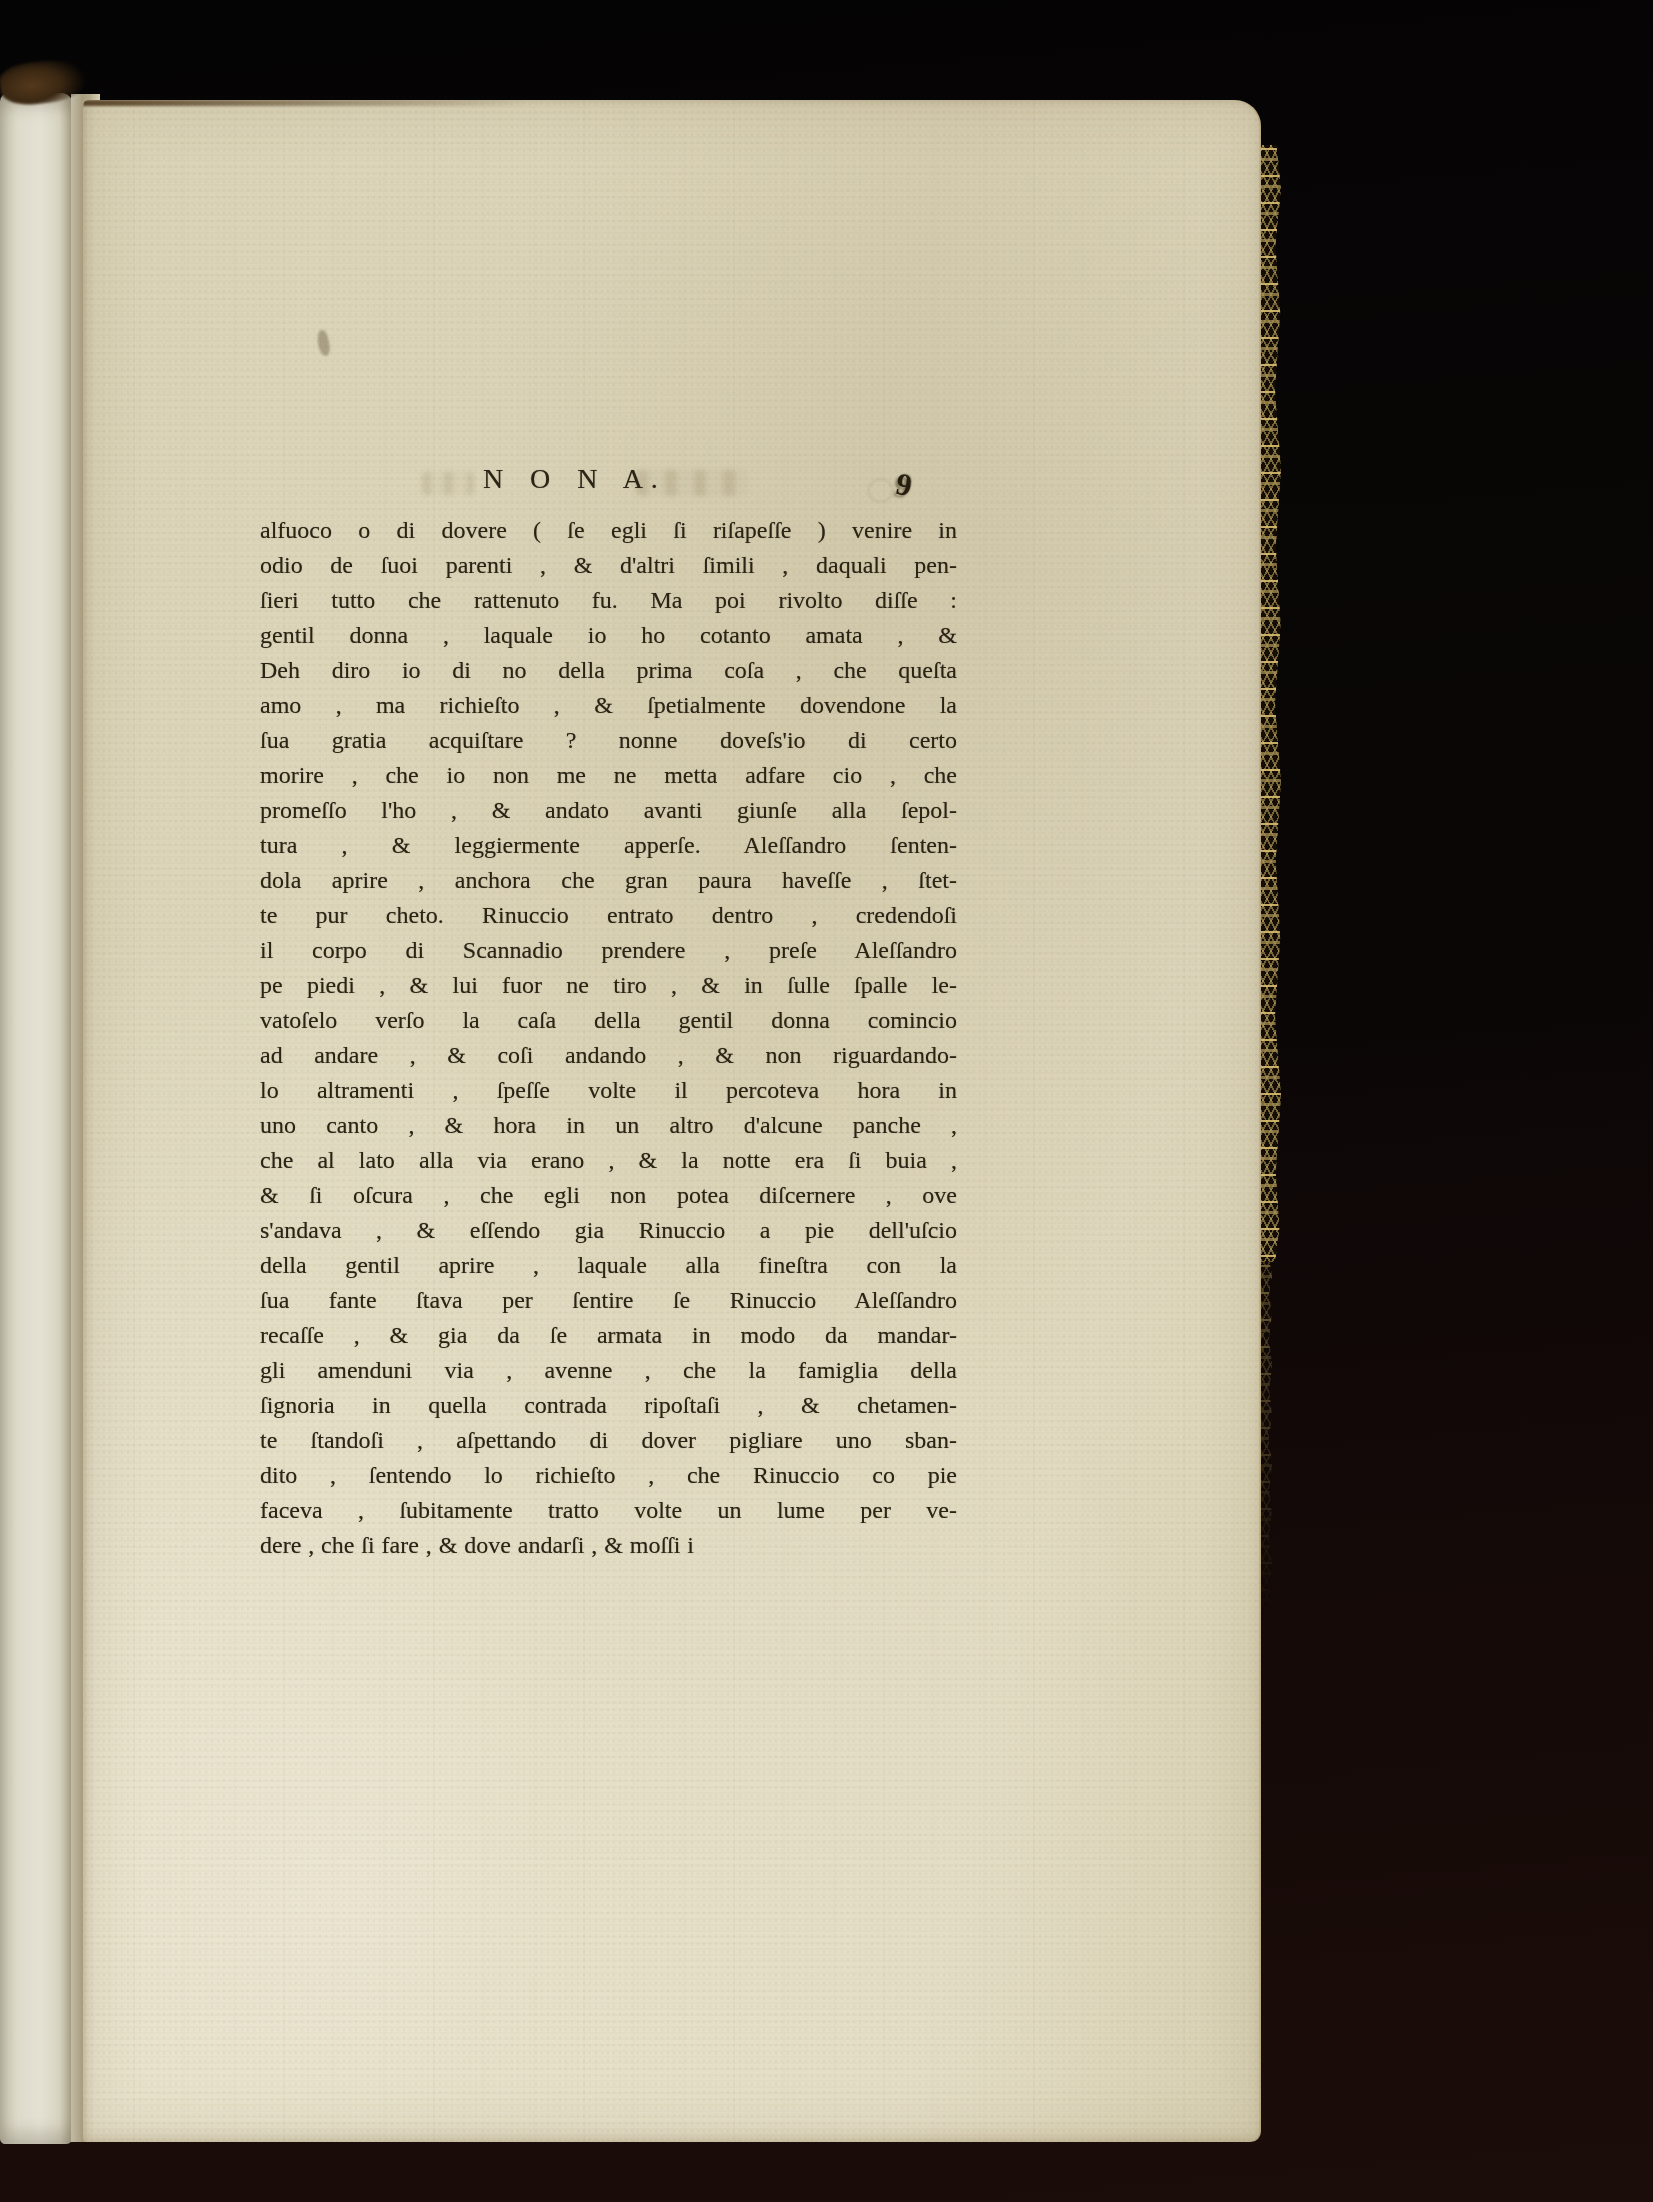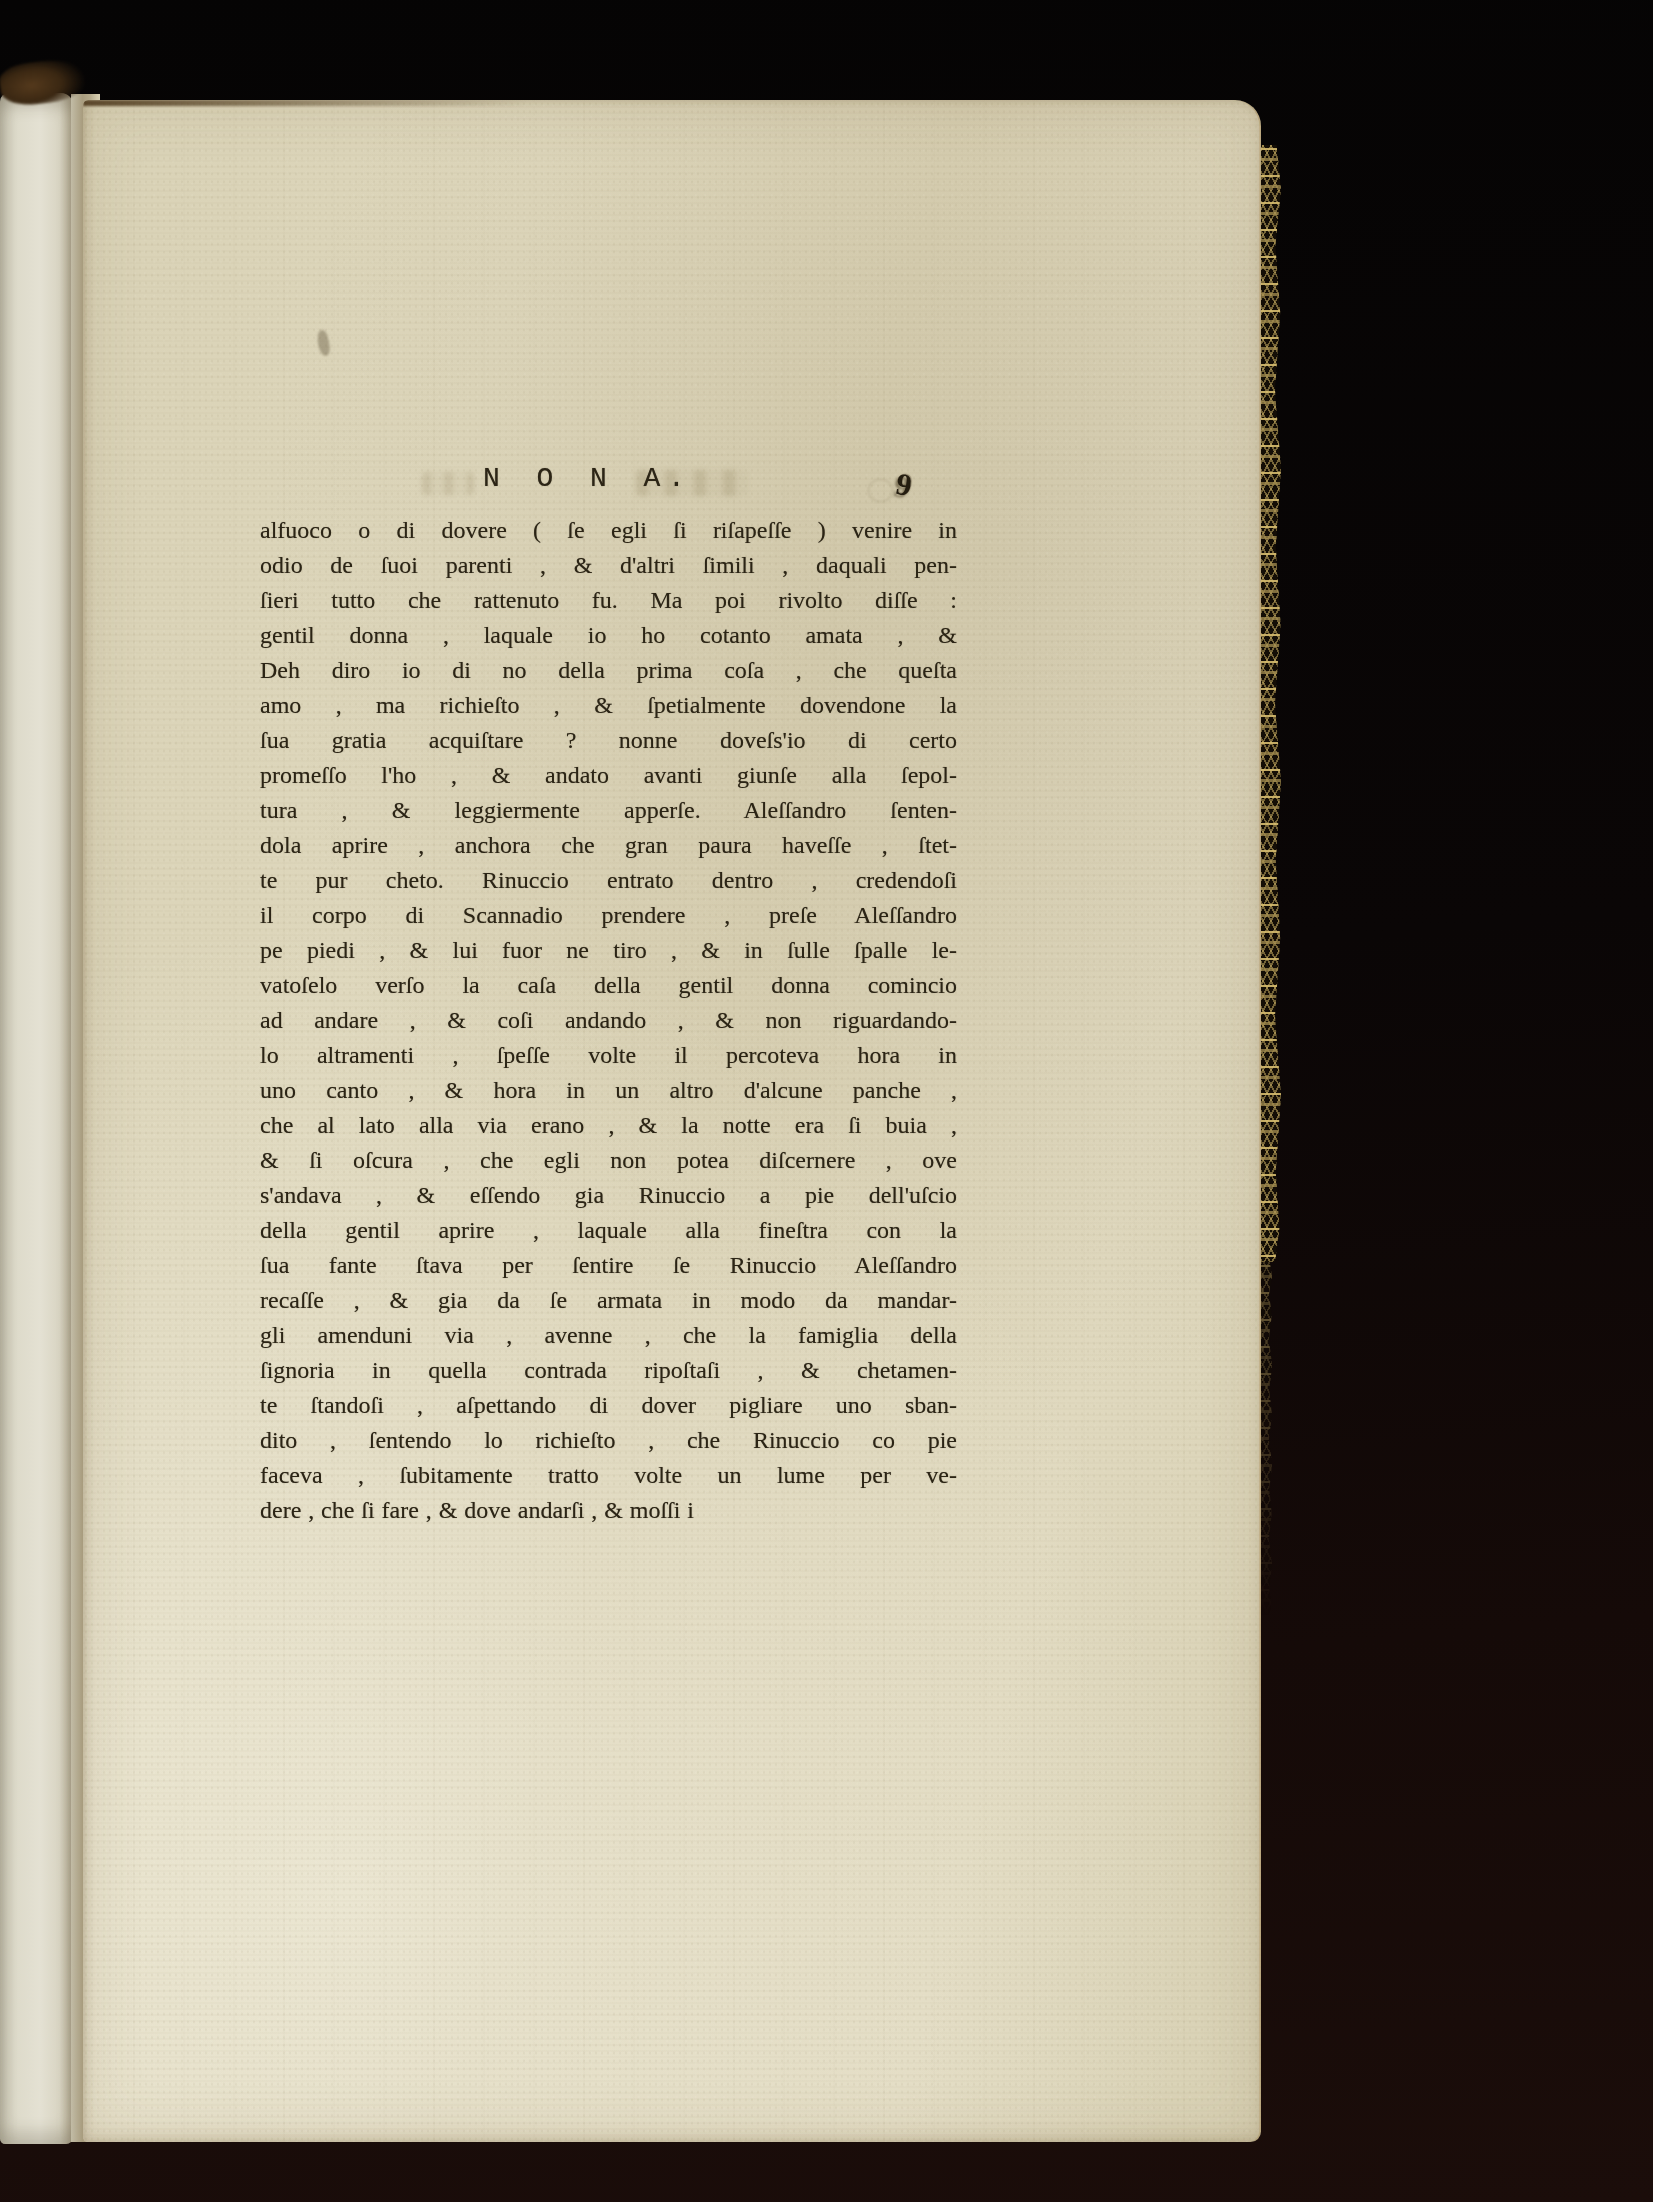--- a/index.html
+++ b/index.html
@@ -49,21 +49,21 @@
         repeating-linear-gradient(180deg, rgba(210,184,106,0) 0 2.6px, rgba(214,188,110,.9) 2.6px 5.2px, rgba(210,184,106,0) 5.2px 13px, rgba(165,142,80,.75) 13px 15.6px, rgba(210,184,106,0) 15.6px 27px),
         repeating-linear-gradient(62deg, rgba(196,170,96,.55) 0 1.7px, transparent 1.7px 7px),
         repeating-linear-gradient(-62deg, rgba(196,170,96,.55) 0 1.7px, transparent 1.7px 7px);
       clip-path:polygon(0 0,78% 0,100% 4%,72% 9%,96% 15%,70% 22%,100% 29%,74% 36%,98% 43%,70% 50%,100% 57%,74% 64%,96% 71%,70% 78%,100% 85%,74% 92%,92% 97%,70% 100%,0 100%);}
   .gilt-edge.tail{top:1262px;height:355px;width:11.2px;opacity:.5;
       -webkit-mask-image:linear-gradient(180deg,#000 0%,rgba(0,0,0,.5) 55%,transparent 100%);
       mask-image:linear-gradient(180deg,#000 0%,rgba(0,0,0,.5) 55%,transparent 100%);}
 
   
   .running-head{position:absolute;left:400px;top:363px;font-size:28px;letter-spacing:7.8px;word-spacing:4.3px;
-      color:#2c2516;text-shadow:0 0 0.9px rgba(44,37,22,.5);font-family:Liberation Mono, monospace;}
+      color:#2c2516;text-shadow:0 0 0.9px rgba(44,37,22,.5);}
   .folio{position:absolute;left:813px;top:367px;font-size:31px;font-weight:bold;color:#241d10;
       transform:rotate(10deg);text-shadow:-1.7px 2.6px 2.6px rgba(70,58,34,.6),0.9px -0.9px 0.9px rgba(70,58,34,.4);}
   .folio-ring{position:absolute;left:785px;top:379px;width:22.5px;height:21px;border-radius:50%;
       border:1.7px solid rgba(150,138,108,.4);filter:blur(0.9px);}
 
   
   .ghost{position:absolute;filter:blur(2.6px);background:rgba(150,136,100,.22);}
   .ghost-1{left:553px;top:370px;width:112px;height:26px;border-radius:5.2px;
       background:repeating-linear-gradient(90deg, rgba(150,136,100,.28) 0 12px, rgba(150,136,100,.06) 12px 29px);}
   .ghost-2{left:339px;top:372px;width:52px;height:22.5px;border-radius:5.2px;
@@ -99,20 +99,21 @@
     <div class="folio">9</div>
 
     <div class="textblock">
       <div class="line">alfuoco o di dovere ( ſe egli ſi riſapeſſe ) venire in</div>
       <div class="line">odio de ſuoi parenti , &amp; d'altri ſimili , daquali pen-</div>
       <div class="line">ſieri tutto che rattenuto fu. Ma poi rivolto diſſe :</div>
       <div class="line">gentil donna , laquale io ho cotanto amata , &amp;</div>
       <div class="line">Deh diro io di no della prima coſa , che queſta</div>
       <div class="line">amo , ma richieſto , &amp; ſpetialmente dovendone la</div>
       <div class="line">ſua gratia acquiſtare ? nonne doveſs'io di certo</div>
+      <div class="line">morire , che io non me ne metta adfare cio , che</div>
       <div class="line">promeſſo l'ho , &amp; andato avanti giunſe alla ſepol-</div>
       <div class="line">tura , &amp; leggiermente apperſe. Aleſſandro ſenten-</div>
       <div class="line">dola aprire , anchora che gran paura haveſſe , ſtet-</div>
       <div class="line">te pur cheto. Rinuccio entrato dentro , credendoſi</div>
       <div class="line">il corpo di Scannadio prendere , preſe Aleſſandro</div>
       <div class="line">pe piedi , &amp; lui fuor ne tiro , &amp; in ſulle ſpalle le-</div>
       <div class="line">vatoſelo verſo la caſa della gentil donna comincio</div>
       <div class="line">ad andare , &amp; coſi andando , &amp; non riguardando-</div>
       <div class="line">lo altramenti , ſpeſſe volte il percoteva hora in</div>
       <div class="line">uno canto , &amp; hora in un altro d'alcune panche ,</div>

